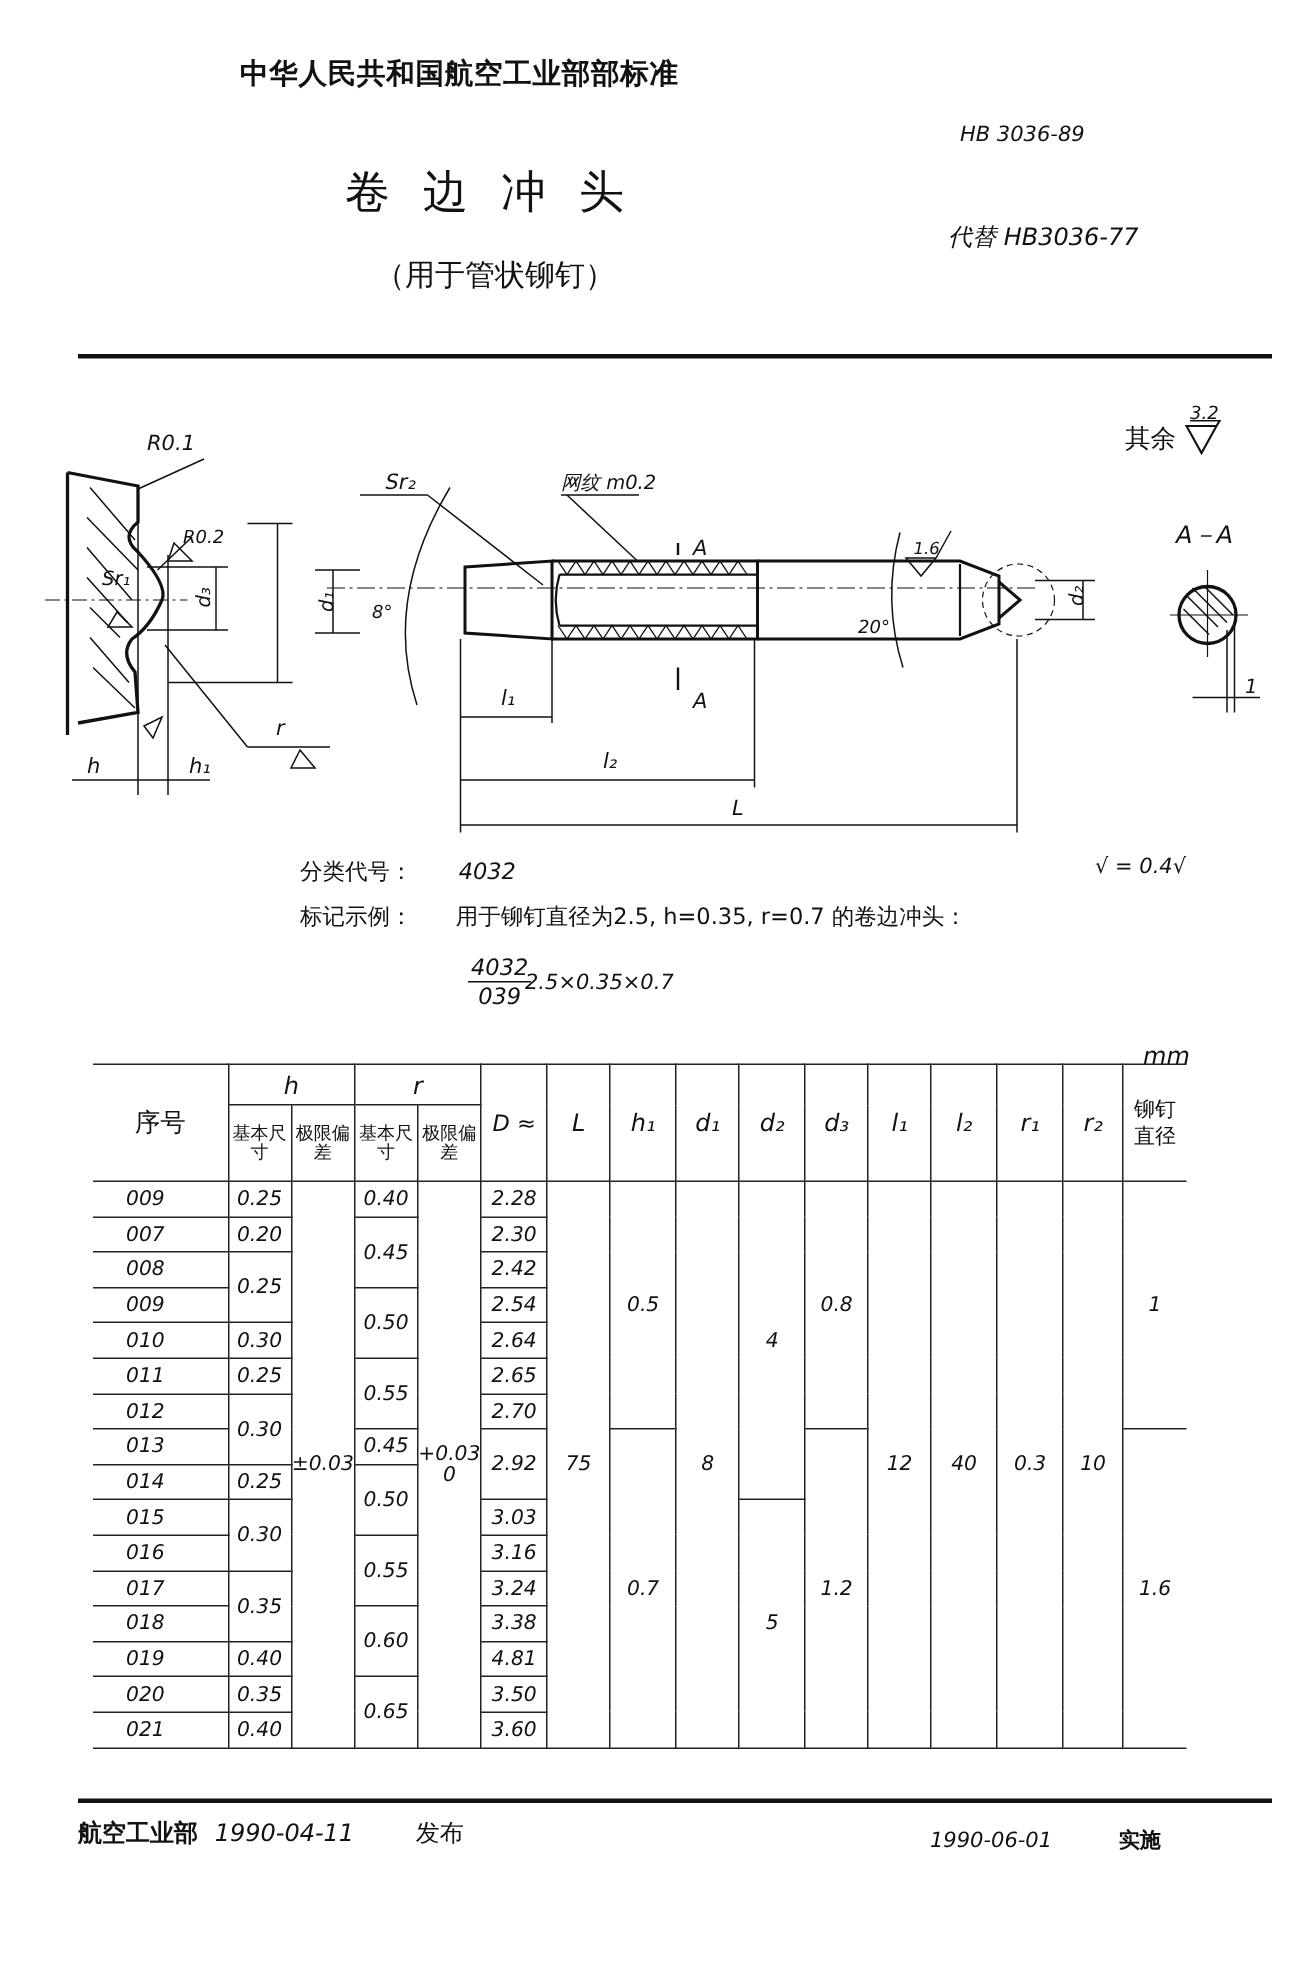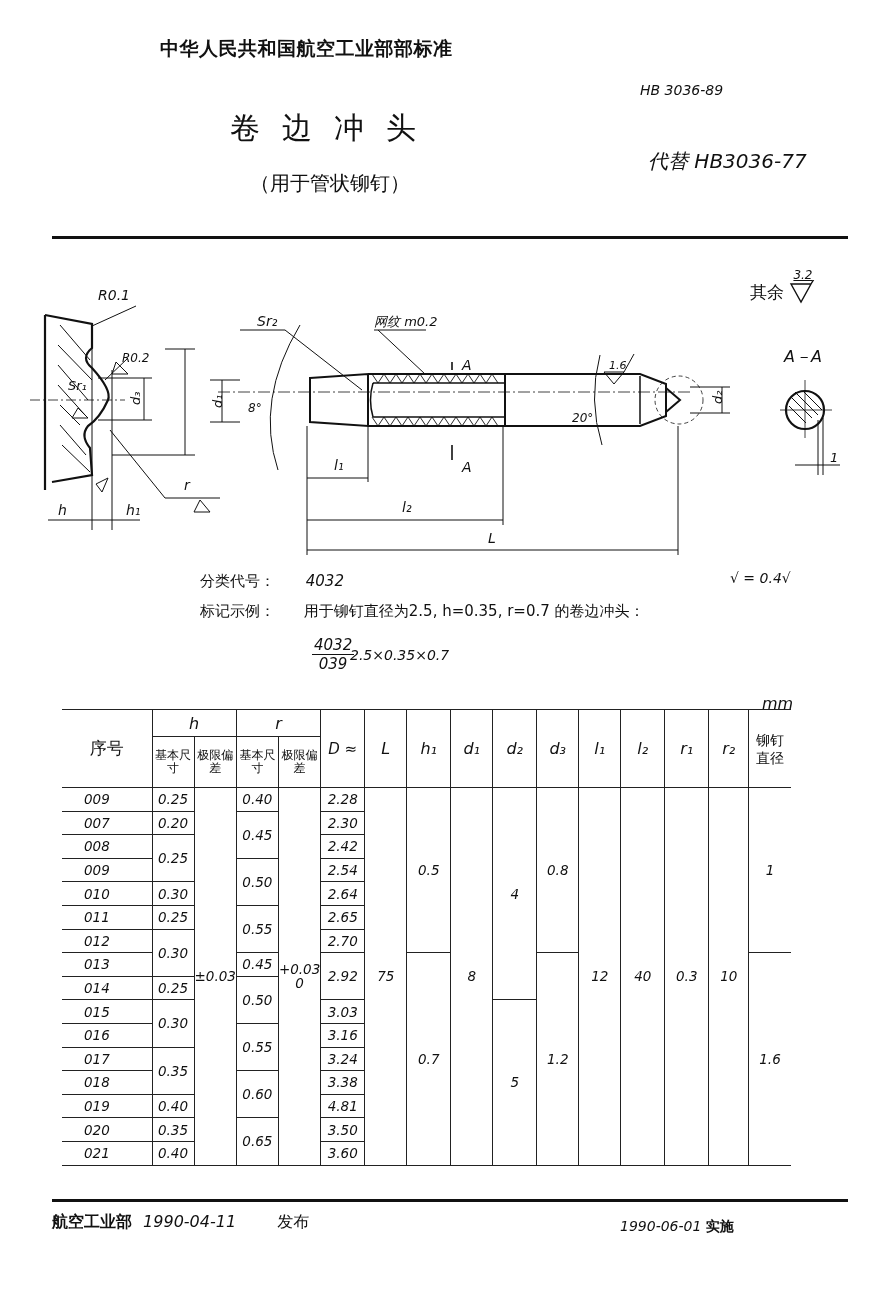--- a/index.html
+++ b/index.html
@@ -4,21 +4,21 @@
 <style>
   html, body { margin:0; padding:0; background:#fff; }
   body { width:874px; height:1309px; position:relative; overflow:hidden; color:#111;
          font-family:"DejaVu Sans", sans-serif; }
   .abs { position:absolute; }
   .ital { font-family:"DejaVu Sans", sans-serif; font-style:italic; }
   .hdr-org { left:160px; top:36px; font-size:19px; font-weight:bold; letter-spacing:0.5px; }
   .std-no { left:640px; top:82px; font-size:14px; }
   .title { left:230px; top:108px; font-size:30px; letter-spacing:22px; font-family:Liberation Serif, serif; }
   .subtitle { left:250px; top:170px; font-size:20px; }
-  .replaces { left:648px; top:148px; font-size:20px; }
+  .replaces { left:632px; top:148px; font-size:16px; }
   .rule-top { left:52px; top:236px; width:796px; height:3px; background:#111; }
   .rule-bottom { left:52px; top:1199px; width:796px; height:3px; background:#111; }
   .other-rough { left:750px; top:280px; font-size:17px; }
   .class-code { left:200px; top:572px; font-size:15px; }
   .mark-ex { left:200px; top:602px; font-size:15px; }
   .frac { left:312px; top:636px; font-size:15px; }
   .frac .num { display:block; border-bottom:1.5px solid #111; padding:0 2px; text-align:center; }
   .frac .den { display:block; text-align:center; }
   .frac-rest { left:350px; top:647px; font-size:14px; }
   .unit { left:762px; top:694px; font-size:16px; }
@@ -333,14 +333,14 @@
 </table>
 
 <div class="abs rule-bottom"></div>
 <div class="abs footer-l">
   <span style="font-weight:bold">航空工业部</span>
   <span class="ital" style="margin-left:6px">1990-04-11</span>
   <span style="margin-left:36px">发布</span>
 </div>
 <div class="abs footer-r">
   <span class="ital">1990-06-01</span>
-  <span style="font-weight:bold">实施</span>
+  <span style="margin-left:40px;font-weight:bold">实施</span>
 </div>
 
 </body></html>

